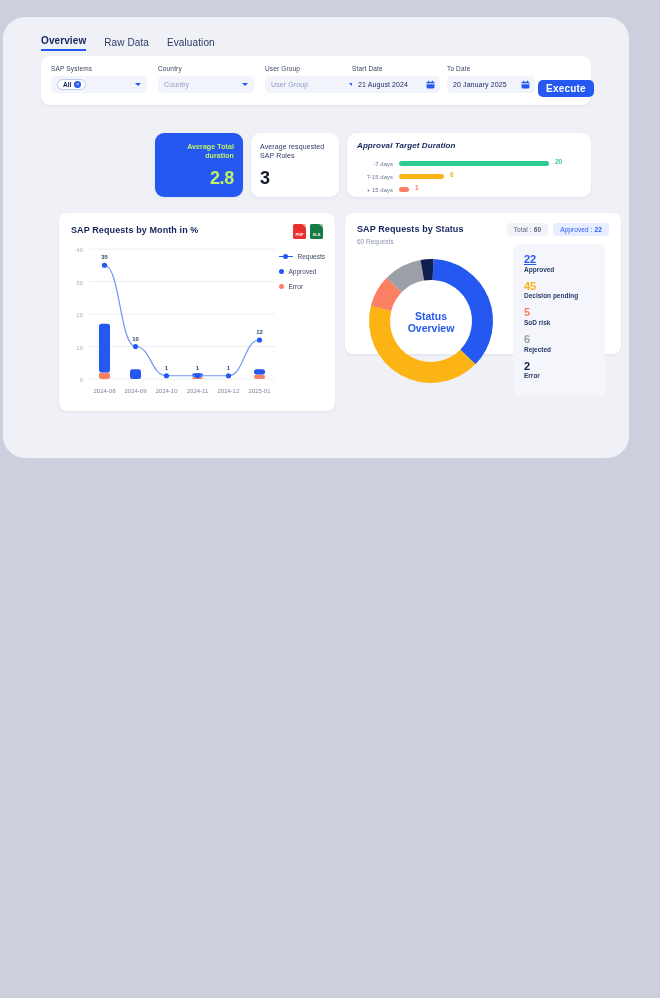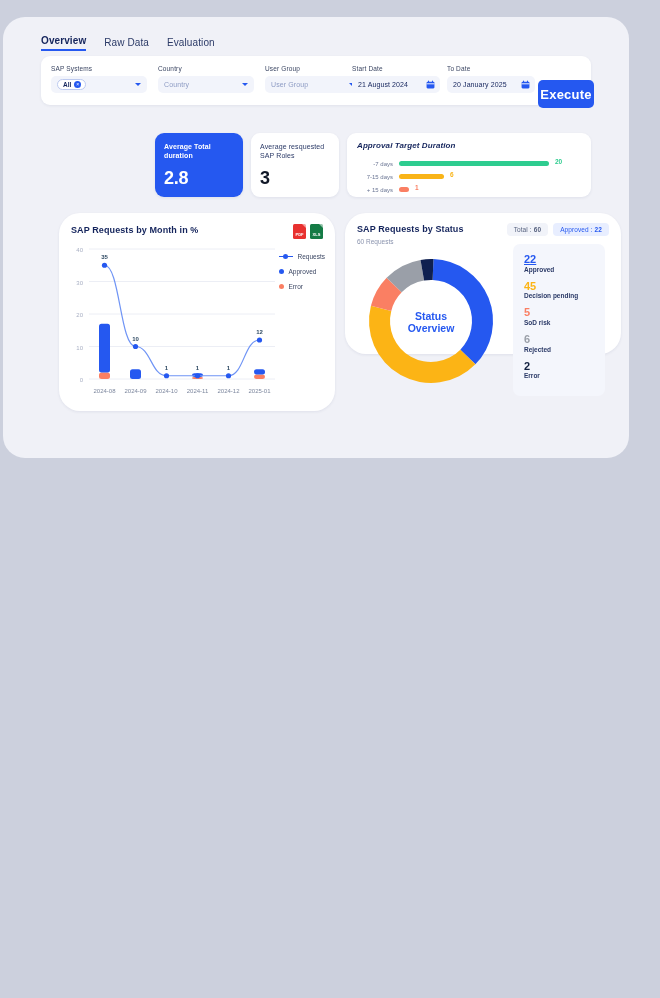--- a/index.html
+++ b/index.html
@@ -112,25 +112,25 @@
     position: relative;
     cursor: pointer;
   }
   .date-text { font-size: 7px; color: #14245c; letter-spacing: .1px; }
   .cal-icon { position: absolute; right: 5px; width: 9px; height: 9px; }
   .exec-btn {
     position: absolute;
     left: 497px;
     top: 24px;
     width: 56px;
-    height: 28px;
+    height: 17px;
     background: #2558f0;
     border-radius: 5px;
     color: #fff;
-    font-size: 13px;
+    font-size: 10px;
     font-weight: bold;
     display: flex;
     align-items: center;
     justify-content: center;
     cursor: pointer;
     letter-spacing: .2px;
   }
 
   
   .kpi {
@@ -141,21 +141,21 @@
     border-radius: 9px;
     box-sizing: border-box;
     padding: 9px 9px 0 9px;
     box-shadow: 0 1px 3px rgba(30,40,90,.08);
   }
   .kpi-title { font-size: 7px; font-weight: bold; line-height: 1.35; letter-spacing: .1px; }
   .kpi-value { font-size: 18px; font-weight: bold; margin-top: 7px; letter-spacing: -.3px; }
   .kpi.dark { left: 56px; background: #0f2050; }
   .kpi.dark .kpi-title, .kpi.dark .kpi-value { color: #ffffff; }
   .kpi.blue { left: 152px; background: #2558f0; }
-  .kpi.blue .kpi-title, .kpi.blue .kpi-value { color: #ffffff; }
+  .kpi.blue .kpi-title, .kpi.blue .kpi-value { color: #bef264; text-align: right; }
   .kpi.white { left: 248px; background: #ffffff; }
   .kpi.white .kpi-title { color: #2b3a67; font-weight: normal; }
   .kpi.white .kpi-value { color: #111827; }
 
   
   .approval {
     position: absolute;
     left: 344px;
     top: 116px;
     width: 244px;
@@ -176,21 +176,21 @@
   .bar-row { display: flex; align-items: center; height: 13px; }
   .bar-label { width: 36px; font-size: 6px; color: #6b7694; text-align: right; padding-right: 6px; }
   .bar-track { flex: 1; position: relative; height: 5px; }
   .bar-fill { position: absolute; left: 0; top: 0; height: 5px; border-radius: 3px; }
   .bar-val { font-size: 6.5px; font-weight: bold; position: absolute; top: -3px; }
 
   
   .card {
     position: absolute;
     background: #fff;
-    border-radius: 21px;
+    border-radius: 8px;
     box-shadow: 0 1px 3px rgba(30,40,90,.08);
   }
   .card-left { left: 56px; top: 196px; width: 276px; height: 198px; }
   .card-right { left: 342px; top: 196px; width: 276px; height: 141px; }
   .card-title { font-size: 9px; font-weight: bold; color: #14245c; letter-spacing: .1px; }
   .card-sub { font-size: 6.5px; color: #8a93ad; margin-top: 2px; }
 
   .export-icons { position: absolute; right: 12px; top: 11px; display: flex; gap: 4px; }
   .file-ico { width: 13px; height: 15px; position: relative; border-radius: 1.5px; }
   .file-ico .tag {

